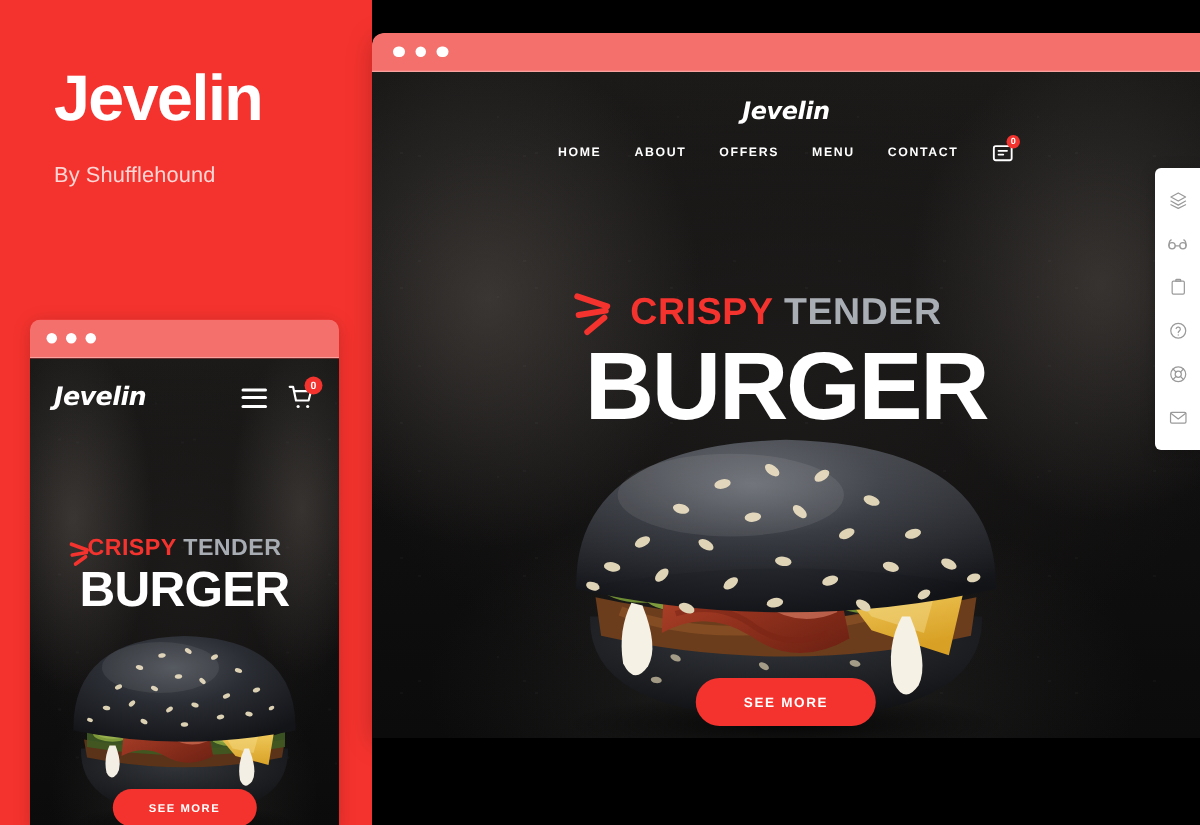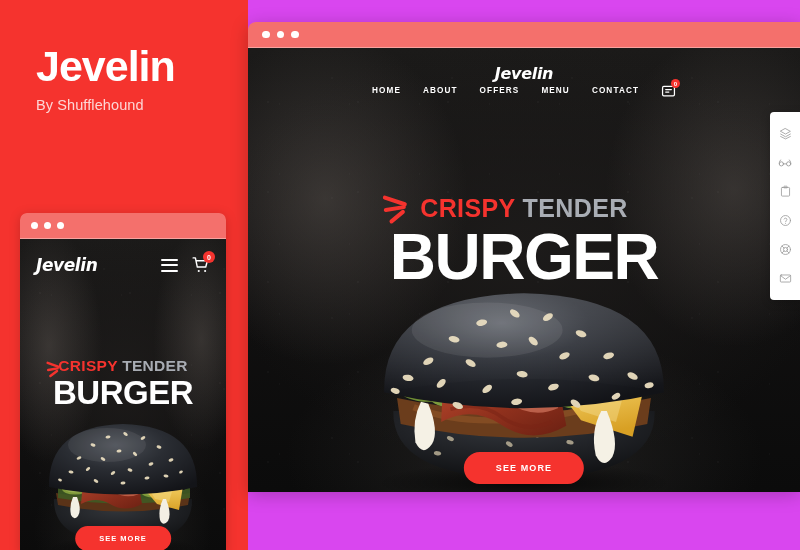--- a/index.html
+++ b/index.html
@@ -7,21 +7,21 @@
   html, body {
     width: 800px; height: 550px;
     overflow: hidden;
     font-family: "Liberation Sans", sans-serif;
     background: #ffffff;
   }
 
   #stage {
     position: relative;
     width: 800px; height: 550px;
-    background: #d946ef;
+    background: #000000;
     overflow: hidden;
   }
 
   
   .left-panel {
     position: absolute;
     left: 0; top: 0;
     width: 248px; height: 550px;
     background: #f5332e;
     overflow: hidden;
@@ -44,21 +44,21 @@
     font-weight: 300;
     color: #ffffff;
     letter-spacing: 0px;
     line-height: 1.3;
     margin-top: 4px;
   }
   .brand-author {
     font-size: 14.5px;
     font-weight: 400;
     color: rgba(255,255,255,0.80);
-    margin-top: 8px;
+    margin-top: 20px;
     letter-spacing: 0.1px;
   }
 
   
   .mobile-mock {
     position: absolute;
     left: 20px; top: 213px;
     width: 206px; height: 340px;
     border-radius: 7px 7px 0 0;
     overflow: hidden;
@@ -191,20 +191,21 @@
   .d-header {
     position: absolute; left: 0; right: 0; top: 16px;
     text-align: center; z-index: 8;
   }
   .d-logo {
     font-size: 16px; font-weight: 700; color: #ffffff;
     letter-spacing: -0.3px; font-style: italic;
     font-family: "DejaVu Sans", sans-serif;
   }
   .d-nav {
+    margin-top: 11px;
     display: flex; align-items: center; justify-content: center;
     gap: 22px;
   }
   .d-nav a {
     color: #ffffff; text-decoration: none;
     font-size: 8.2px; font-weight: 700;
     letter-spacing: 1.1px;
     text-transform: uppercase;
     white-space: nowrap;
     cursor: pointer;

